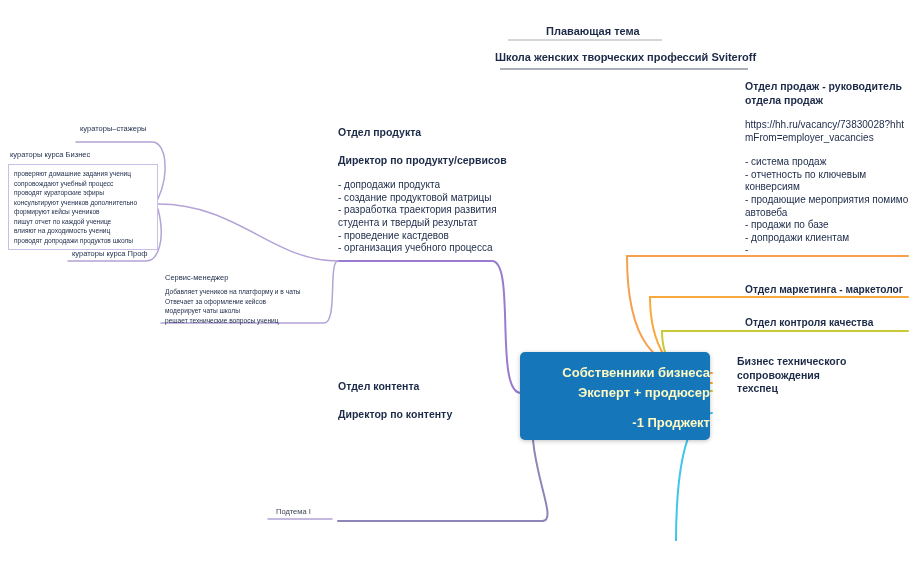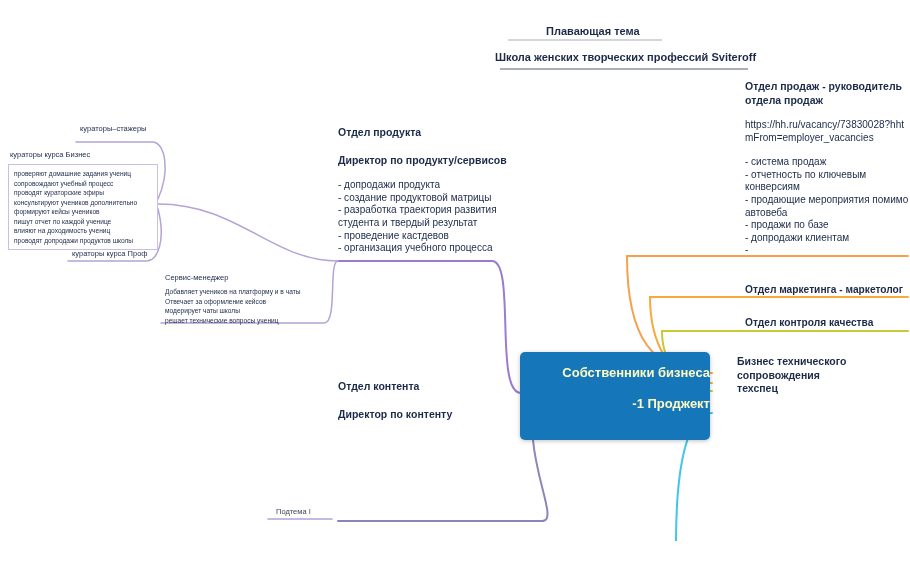--- a/index.html
+++ b/index.html
@@ -46,20 +46,21 @@
     <path d="M 712 391 C 680 391, 662 360, 662 331 L 908 331" fill="none" stroke-width="2" stroke-linecap="round" stroke="#c9c938"></path>
     <path d="M 712 413 C 688 413, 676 462, 676 544 L 908 544" fill="none" stroke-width="2" stroke-linecap="round" stroke="#41c5e8"></path>
   </svg>
 
   <div class="abs h nowrap" style="left:546px; top:24px; font-size:11px;">Плавающая тема</div>
 
   <div class="abs h nowrap" style="left:495px; top:50px; font-size:11px;">Школа женских творческих профессий Sviteroff</div>
 
   <div class="abs center-box" style="left:520px; top:352px; width:190px; height:88px;">
     <div class="l">Собственники бизнеса</div>
+    <div class="l">Эксперт + продюсер</div>
     <div class="l l3">-1 Проджект</div>
   </div>
 
   <div class="abs small-label" style="left:80px; top:124px;">кураторы–стажеры</div>
 
   <div class="abs small-label" style="left:10px; top:150px;">кураторы курса Бизнес</div>
 
   <div class="abs details boxed" style="left:8px; top:164px; width:150px;">проверяют домашние задания учениц
 сопровождают учебный процесс
 проводят кураторские эфиры

